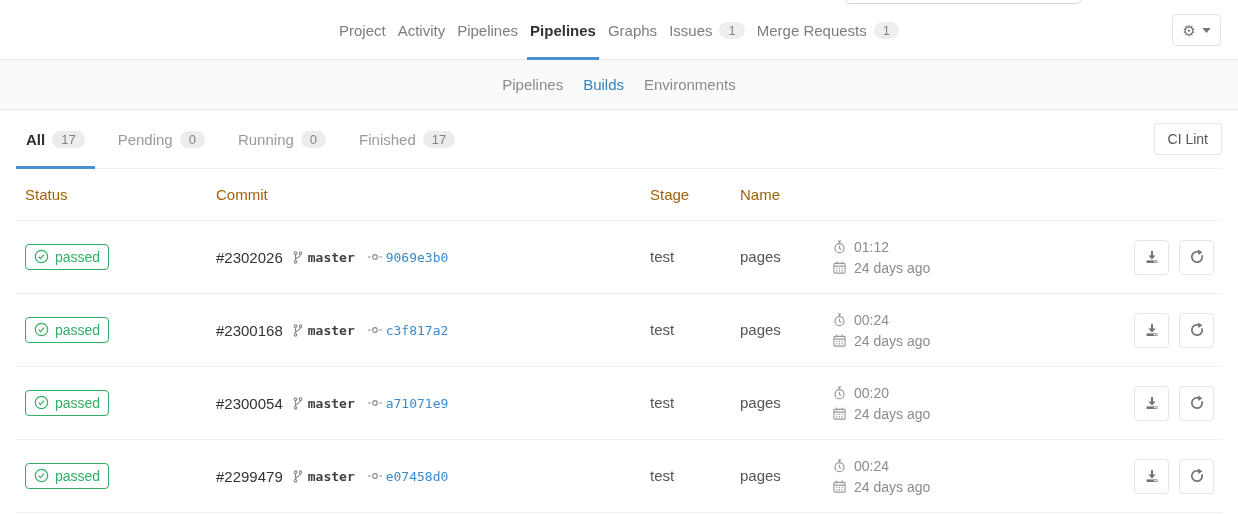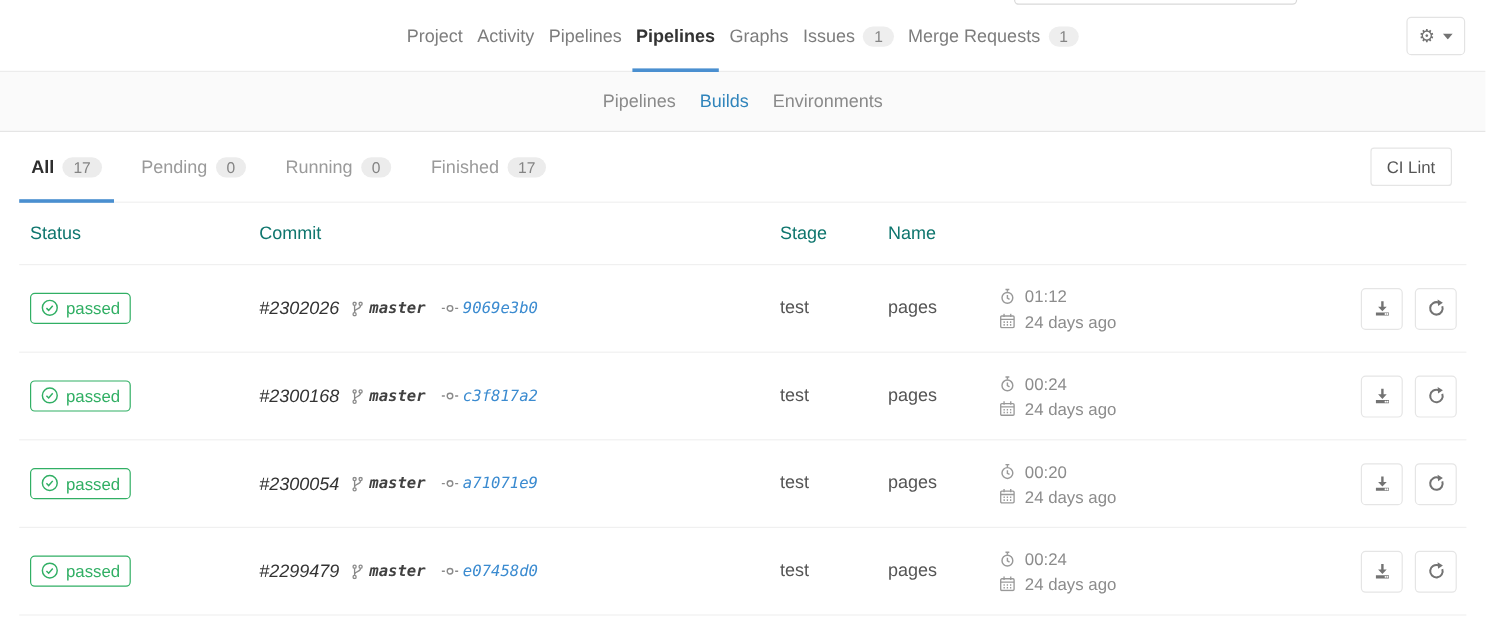--- a/index.html
+++ b/index.html
@@ -34,38 +34,38 @@
   .content { padding: 0 16px; }
 
   .tabs-row { position: relative; height: 59px; border-bottom: 1px solid #f0f0f0;
     display: flex; align-items: stretch; }
   .tab { position: relative; display: flex; align-items: center; padding: 0 10px;
     margin-right: 13px; color: #9a9a9a; font-size: 15px; cursor: pointer; }
   .tab.active { color: #2e2e2e; font-weight: bold; }
   .tab.active::after { content: ""; position: absolute; left: 0; right: 0; bottom: -1px;
     height: 3px; background: #4a8fd0; }
   .tab .count-pill { background: #ececec; }
-  .ci-lint-btn { position: absolute; right: 12px; bottom: 13px; height: 32px; padding: 0 13px;
+  .ci-lint-btn { position: absolute; right: 0; bottom: 13px; height: 32px; padding: 0 13px;
     background: #fff; border: 1px solid #e5e5e5; border-radius: 3px;
     color: #555; font-size: 14px; cursor: pointer; font-family: "Liberation Sans", sans-serif; }
 
   
-  .thead { display: flex; align-items: center; height: 52px; color: #0f766e; font-size: 15px;
+  .thead { display: flex; align-items: center; height: 52px; color: #a16207; font-size: 15px;
     border-bottom: 1px solid #f0f0f0; }
   .c-status { width: 200px; padding-left: 9px; }
   .c-commit { width: 434px; }
   .c-stage  { width: 90px; }
   .c-name   { width: 93px; }
   .c-timing { flex: 1; }
   .c-actions{ width: 180px; display: flex; justify-content: flex-end; gap: 10px; padding-right: 8px; }
 
   .brow { display: flex; align-items: center; height: 73px; border-bottom: 1px solid #f0f0f0; }
   .status-badge { display: inline-flex; align-items: flex-start; gap: 6px; padding: 4px 8px;
     border: 1px solid #31af64; border-radius: 4px; color: #31af64; font-size: 14px; background: #fff; }
-  .commit-cell { display: flex; align-items: center; font-style: italic; }
+  .commit-cell { display: flex; align-items: center; }
   .commit-id { color: #333; font-size: 15px; }
   .ref-group { display: inline-flex; align-items: center; gap: 5px; margin-left: 10px; }
   .branch-name { font-family: "DejaVu Sans Mono", monospace; font-weight: bold; font-size: 13px; color: #404040; }
   .sha-group { display: inline-flex; align-items: center; gap: 4px; margin-left: 13px; }
   .sha { font-family: "DejaVu Sans Mono", monospace; font-size: 13px; color: #3b8bd0; }
   .stage-text { color: #555; font-size: 15px; }
   .name-link { color: #555; font-size: 15px; }
   .timing { display: flex; flex-direction: column; gap: 5px; color: #8c8c8c; font-size: 14px; }
   .t-line { display: flex; align-items: center; gap: 8px; }
   .icon-btn { width: 35px; height: 35px; background: #fff; border: 1px solid #e5e5e5;

